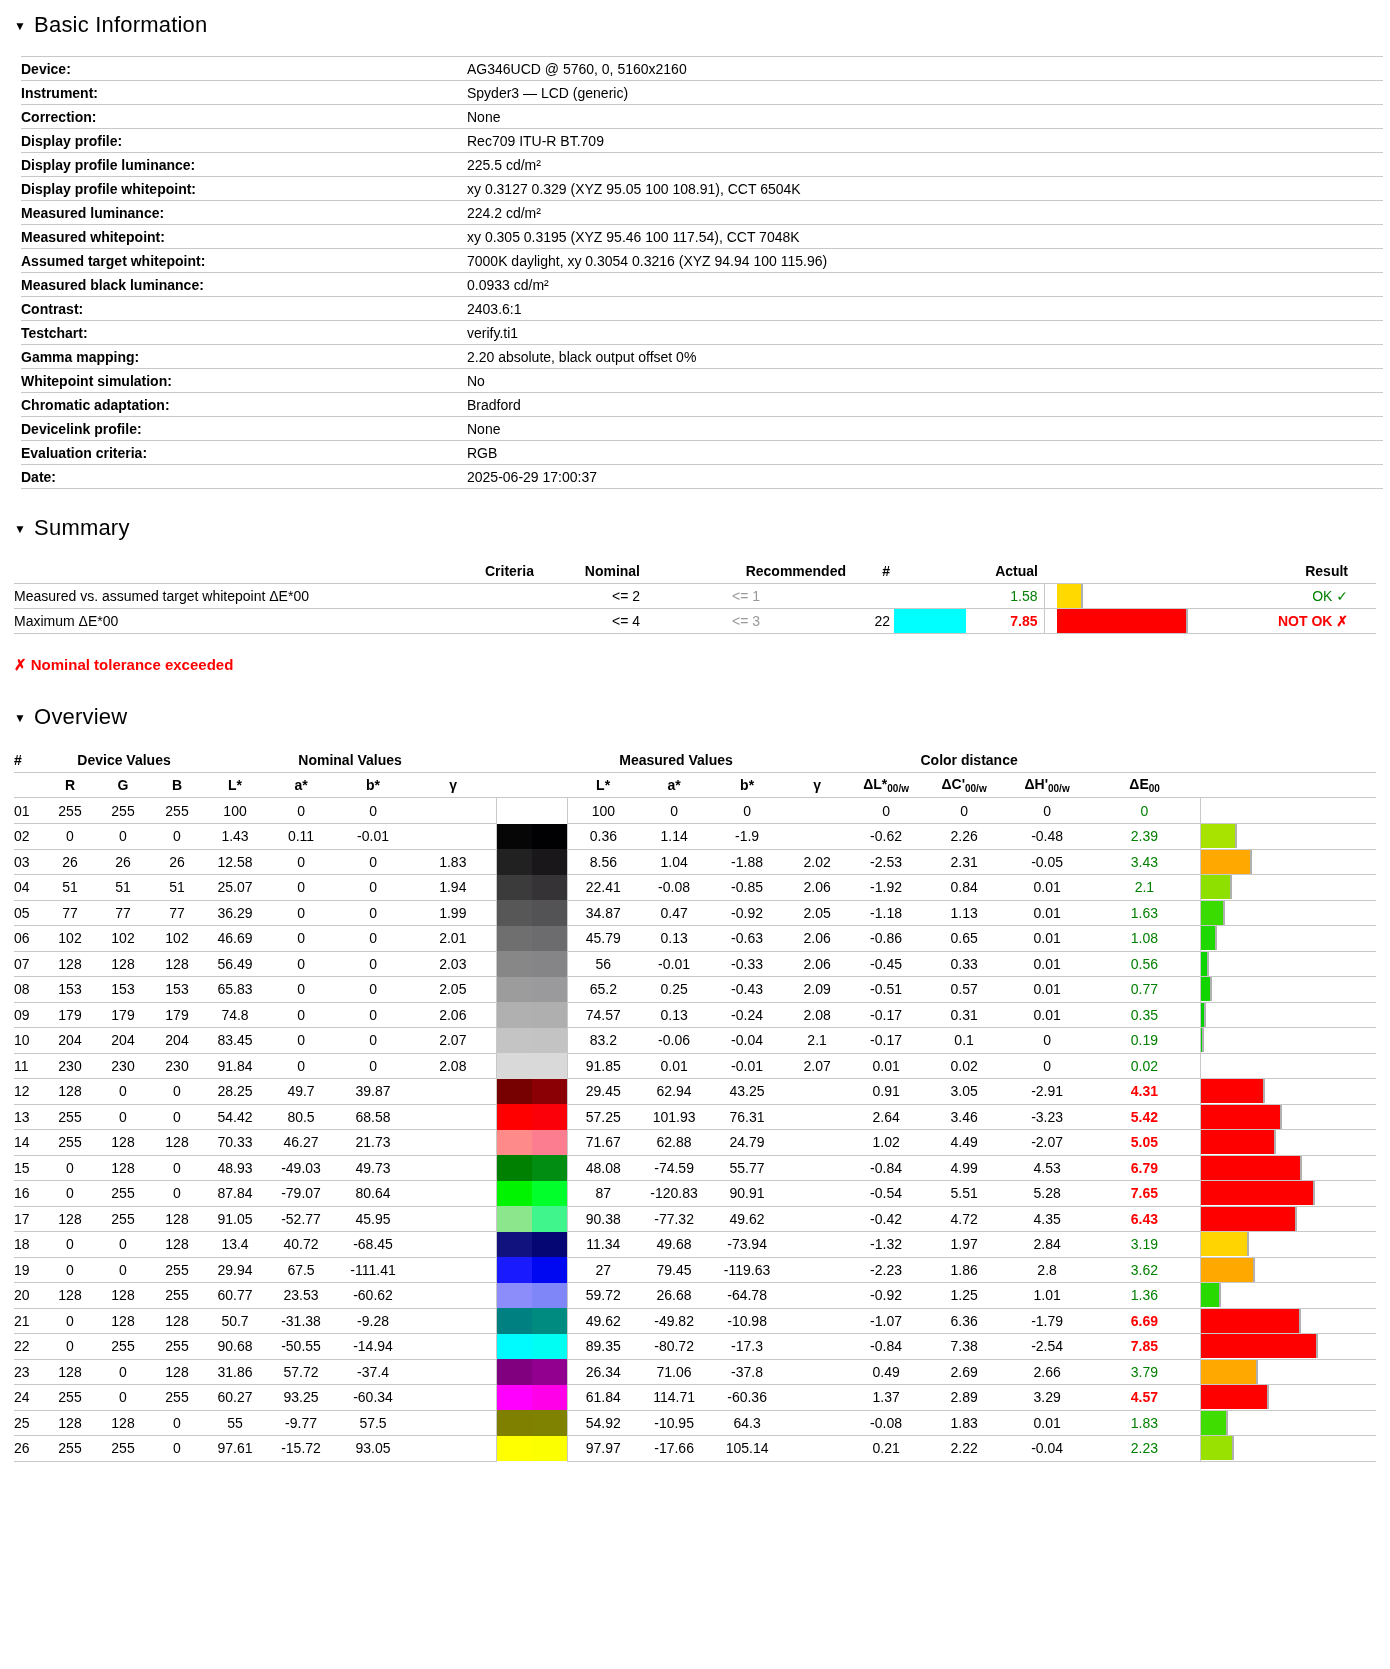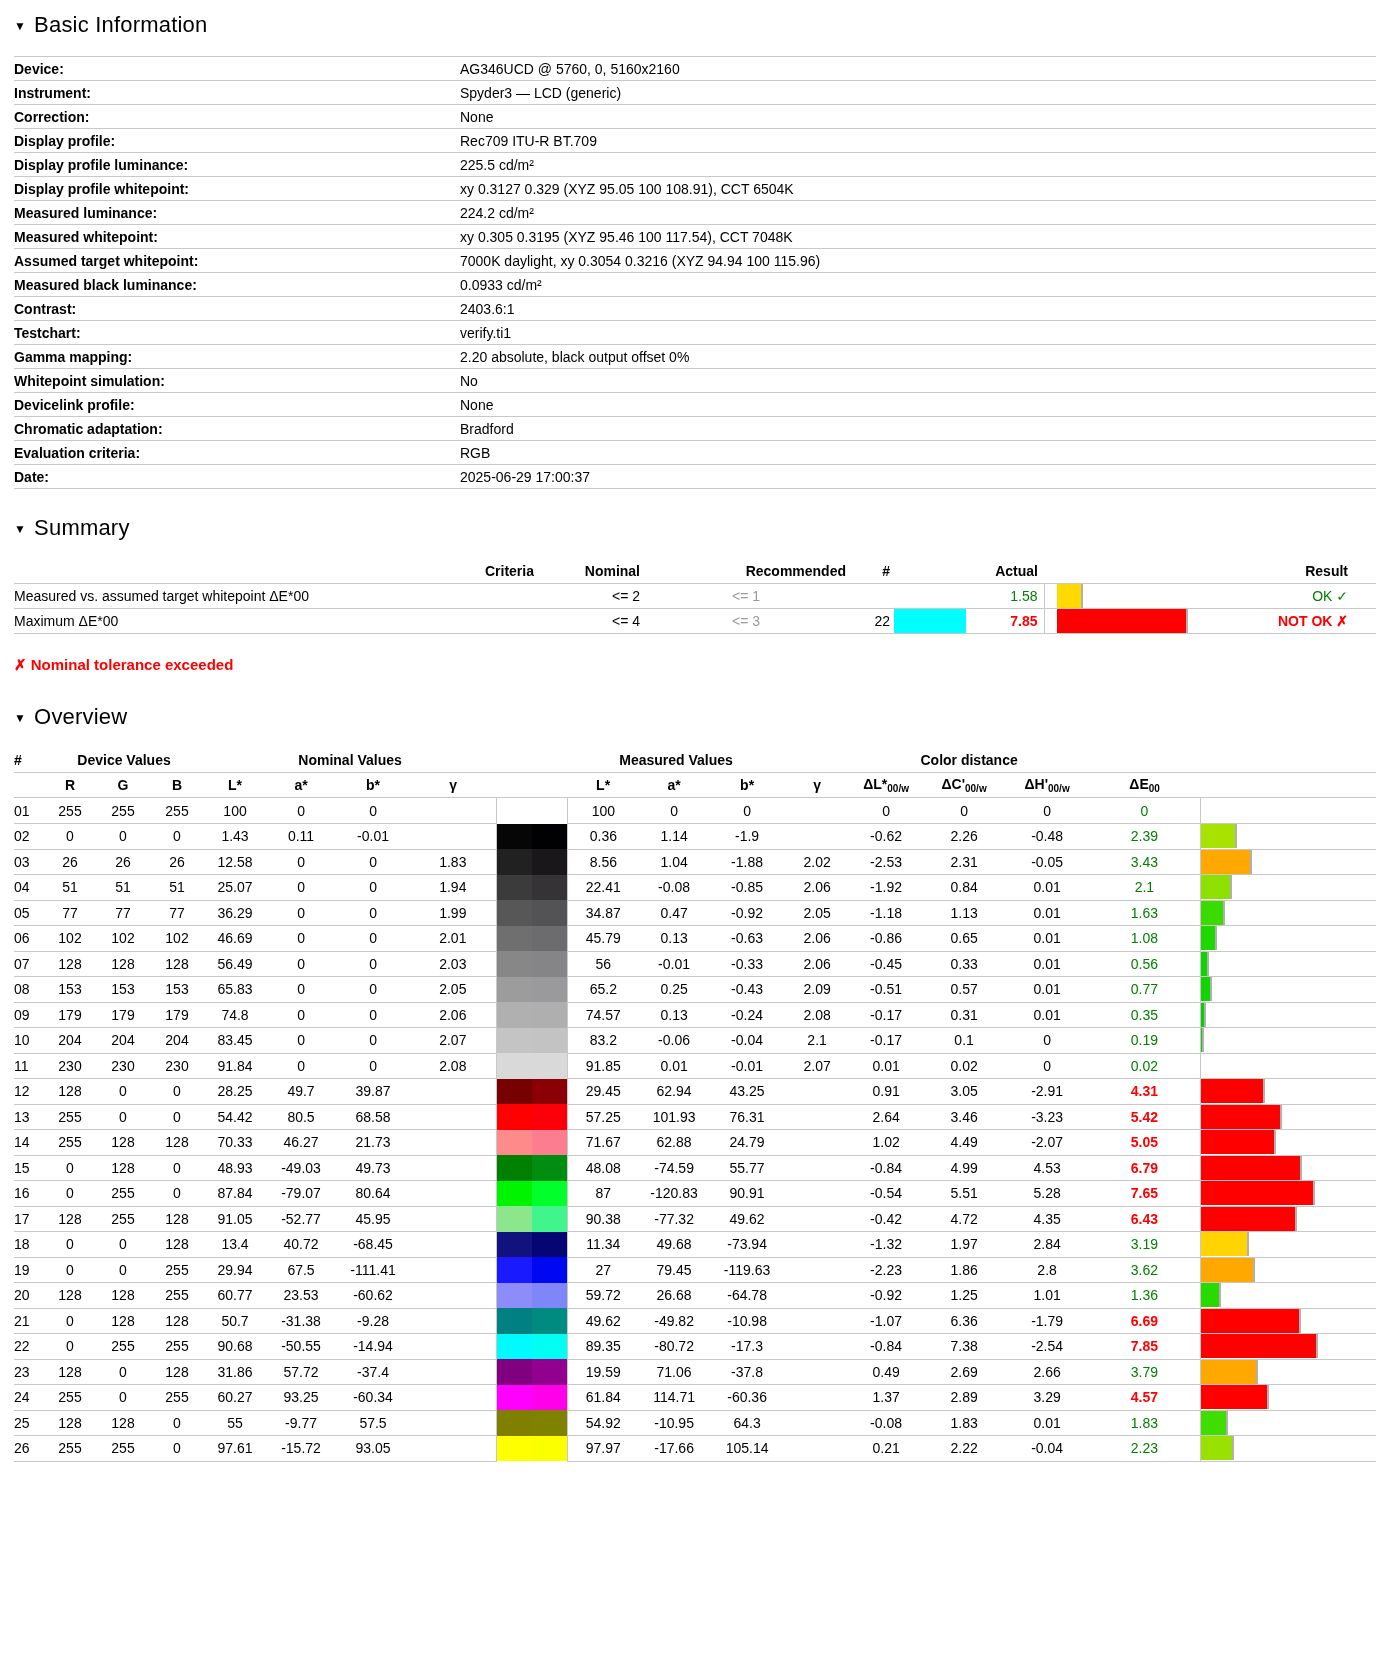--- a/index.html
+++ b/index.html
@@ -12,21 +12,21 @@
   }
   h2.section {
     font-size:22px; font-weight:400; margin:0 0 18px 0; color:#000;
     letter-spacing:0.2px;
   }
   h2.section .tri { font-size:12px; vertical-align:2px; margin-right:8px; }
   table { border-collapse:collapse; width:1362px; table-layout:fixed; }
   td, th { padding:0; font-size:14px; vertical-align:middle; overflow:hidden; white-space:nowrap; }
 
   
-  #basic-table { margin-bottom:26px; border-top:1.5px solid #c8c8c8; }
+  #basic-table { margin-bottom:26px; border-top:1.5px solid #c8c8c8;margin-left:7px; }
   #basic-table td { height:24px; border-bottom:1.5px solid #c8c8c8; }
   #basic-table td.lbl { font-weight:bold; width:446px; }
 
   
   #summary-table { margin-top:14px; }
   #summary-table th { font-weight:bold; height:24px; border-bottom:1.5px solid #c8c8c8; text-align:right; }
   #summary-table td { height:24px; border-bottom:1.5px solid #c8c8c8; }
   .al-r { text-align:right; }
   .al-c { text-align:center; }
   .muted { color:#999; }
@@ -109,26 +109,26 @@
       </tr>
       <tr>
         <td class="lbl">Gamma mapping:</td>
         <td class="val">2.20 absolute, black output offset 0%</td>
       </tr>
       <tr>
         <td class="lbl">Whitepoint simulation:</td>
         <td class="val">No</td>
       </tr>
       <tr>
+        <td class="lbl">Chromatic adaptation:</td>
+        <td class="val">Bradford</td>
+      </tr>
+      <tr>
         <td class="lbl">Devicelink profile:</td>
         <td class="val">None</td>
-      </tr>
-      <tr>
-        <td class="lbl">Chromatic adaptation:</td>
-        <td class="val">Bradford</td>
       </tr>
       <tr>
         <td class="lbl">Evaluation criteria:</td>
         <td class="val">RGB</td>
       </tr>
       <tr>
         <td class="lbl">Date:</td>
         <td class="val">2025-06-29 17:00:37</td>
       </tr>
     </tbody>
@@ -846,21 +846,21 @@
         <td>31.86</td>
         <td>57.72</td>
         <td>-37.4</td>
         <td></td>
         <td class="patch">
           <div class="patch-wrap">
             <div class="patch-half" style="background: rgb(128, 0, 128);"></div>
             <div class="patch-half" style="background: rgb(145, 0, 142);"></div>
           </div>
         </td>
-        <td>19.59</td>
+        <td>26.34</td>
         <td>71.06</td>
         <td>-37.8</td>
         <td></td>
         <td>0.49</td>
         <td>2.69</td>
         <td>2.66</td>
         <td class="txt-green">3.79</td>
         <td class="de-bar-cell">
           <div class="hbar" style="width: 56.9px; background: rgb(255, 168, 0);"></div>
         </td>

